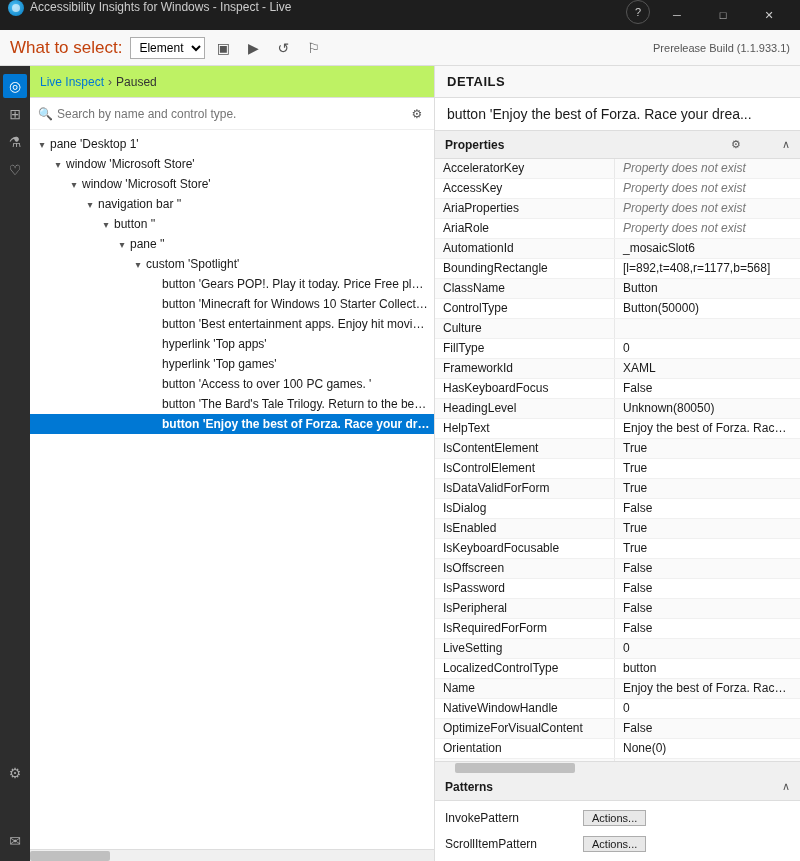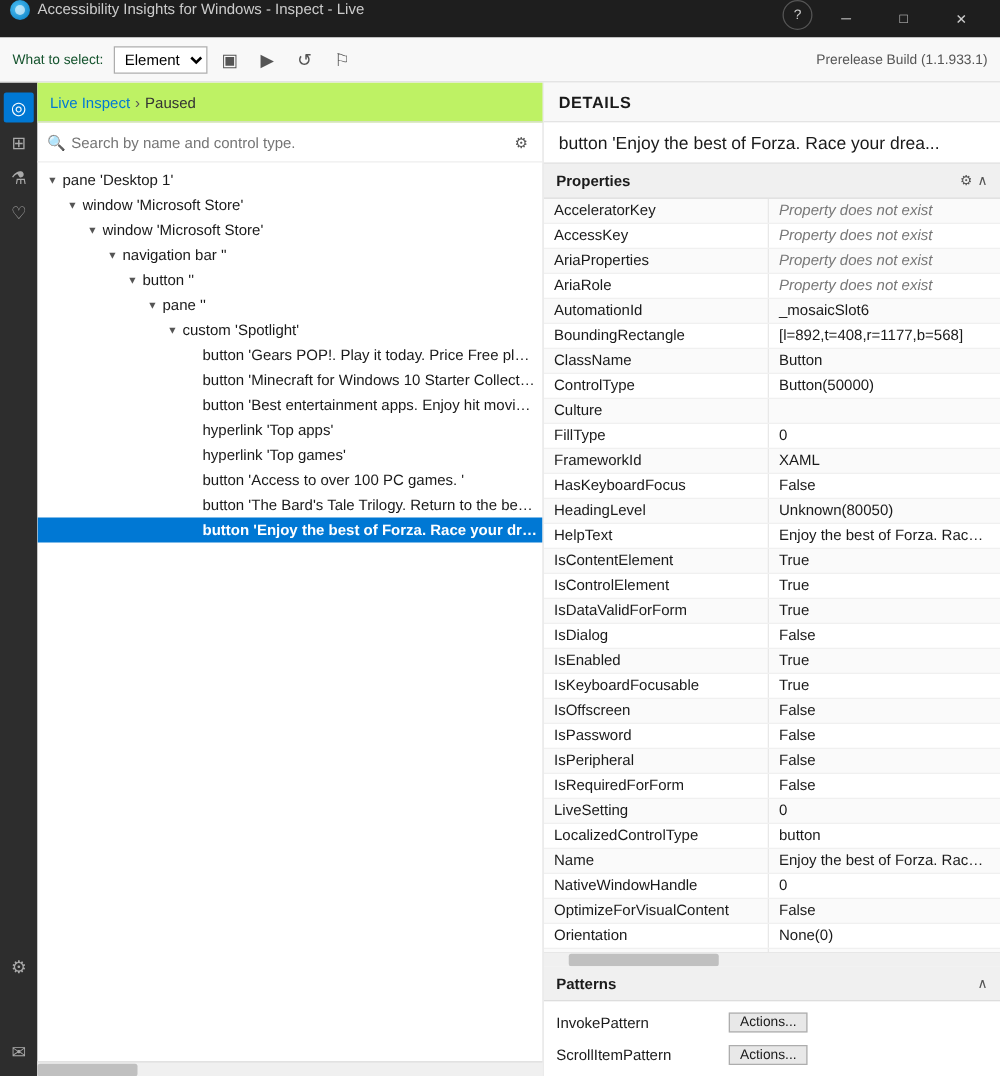--- a/index.html
+++ b/index.html
@@ -58,21 +58,21 @@
     .toolbar {
       background: #f8f8f8;
       height: 36px;
       border-bottom: 1px solid #ddd;
       display: flex;
       align-items: center;
       padding: 0 10px;
       flex-shrink: 0;
       gap: 6px;
     }
-    .toolbar-label { font-size: 11px; color: #14532d; margin-right: 2px; }
+    .toolbar-label { font-size: 17px; color: #c2410c; margin-right: 2px; }
     .toolbar-select {
       height: 22px;
       border: 1px solid #adadad;
       background: #fff;
       font-size: 12px;
       padding: 0 4px;
       cursor: pointer;
     }
     .toolbar-icon-btn {
       width: 24px; height: 24px;
@@ -279,20 +279,21 @@
     }
     .section-header {
       height: 28px;
       background: #f0f0f0;
       border-bottom: 1px solid #ddd;
       display: flex;
       align-items: center;
       padding: 0 10px;
       flex-shrink: 0;
       cursor: pointer;
+      gap: 37px;
     }
     .section-header-text {
       font-size: 12px;
       font-weight: 600;
       flex: 1;
     }
     .section-header-icon {
       font-size: 11px;
       color: #555;
     }

